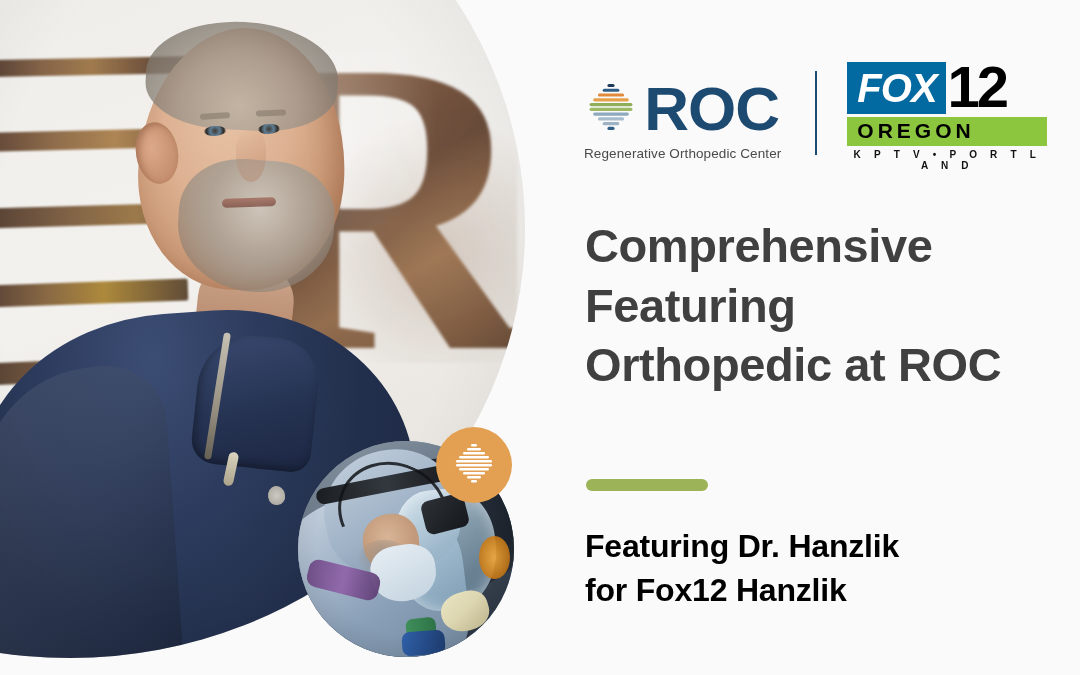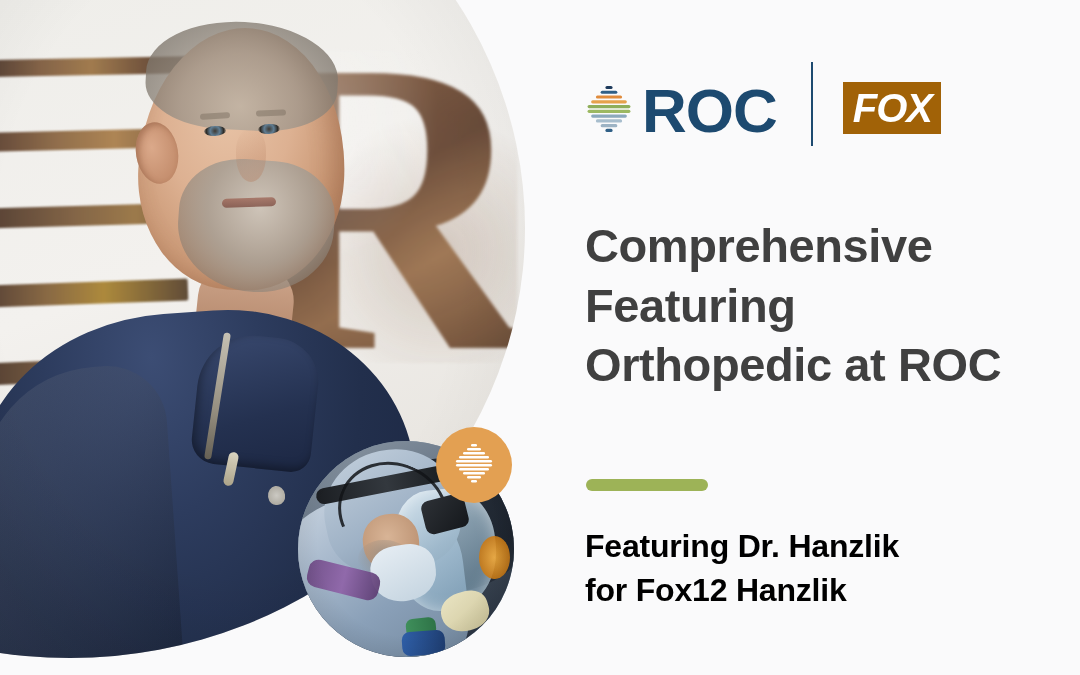--- a/index.html
+++ b/index.html
@@ -268,21 +268,21 @@
     font-size:13.5px; color:#4a4a4a; margin-top:6px; letter-spacing:.1px;
   }
   .logo-divider{
     width:2px; height:84px; background:#1d4a70; margin:0 30px 14px 34px;
   }
 
   
   .fox-logo{ display:flex; flex-direction:column; align-items:stretch; width:200px; margin-bottom:6px;}
   .fox-top{ display:flex; align-items:stretch; height:52px; }
   .fox-box{
-    background:#a16207; color:#fff; font-weight:700; font-style:italic;
+    background:#0369a1; color:#fff; font-weight:700; font-style:italic;
     font-size:40px; line-height:52px; padding:0 9px 0 10px;
     letter-spacing:-1px; font-family:"Liberation Sans", sans-serif;
   }
   .fox-12{
     color:#000; font-weight:700; font-size:58px; line-height:50px;
     letter-spacing:-3px; margin-left:2px; font-family:"Liberation Sans", sans-serif;
   }
   .fox-oregon{
     background:#8cc63e; color:#000; font-weight:700; font-size:21px;
     letter-spacing:4px; padding:2px 0 3px 10px; margin-top:3px; line-height:1.15;
@@ -394,28 +394,32 @@
               <rect x="3" y="18" width="36" height="2.6" rx="1.3" fill="#8fae5a"></rect>
               <rect x="3" y="22" width="36" height="2.6" rx="1.3" fill="#9cb862"></rect>
               <rect x="6" y="26" width="30" height="2.6" rx="1.3" fill="#8ca9bd"></rect>
               <rect x="10" y="30" width="22" height="2.6" rx="1.3" fill="#a7bdcd"></rect>
               <rect x="14" y="34" width="14" height="2.6" rx="1.3" fill="#9db3c4"></rect>
               <rect x="18" y="38" width="6" height="2.6" rx="1.3" fill="#2f5f86"></rect>
             </g>
           </svg>
           <span class="roc-word">ROC</span>
         </div>
+        <div class="roc-tag">Regenerative Orthopedic Center</div>
       </div>
 
       <div class="logo-divider"></div>
 
       <div class="fox-logo">
         <div class="fox-top">
           <span class="fox-box">FOX</span>
+          <span class="fox-12">12</span>
         </div>
+        <div class="fox-oregon">OREGON</div>
+        <div class="fox-kptv">K P T V • P O R T L A N D</div>
       </div>
 
     </div>
 
     <div class="headline">
       <div>Comprehensive</div>
       <div>Featuring</div>
       <div>Orthopedic at ROC</div>
     </div>
 

